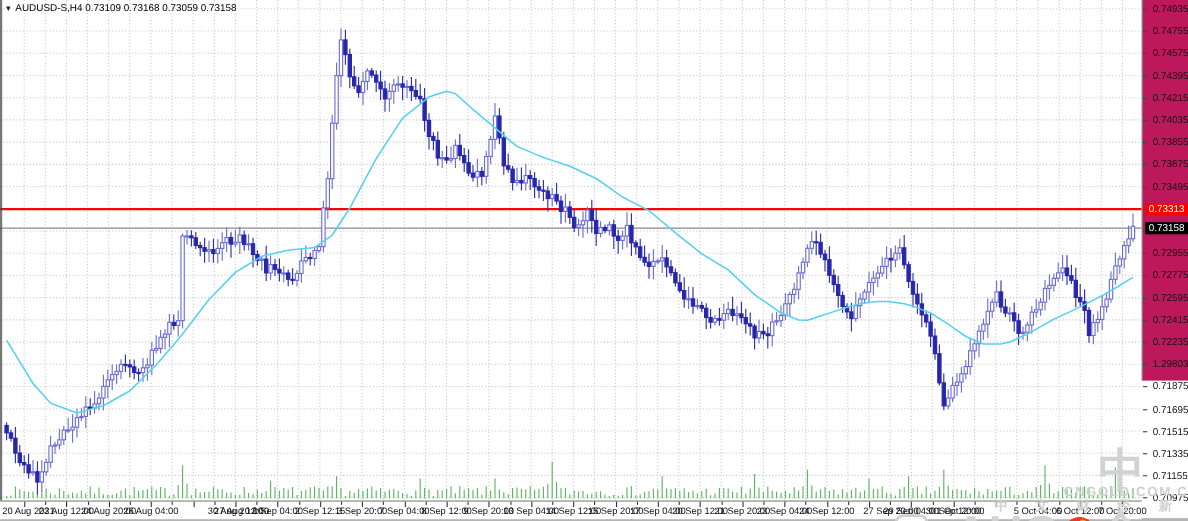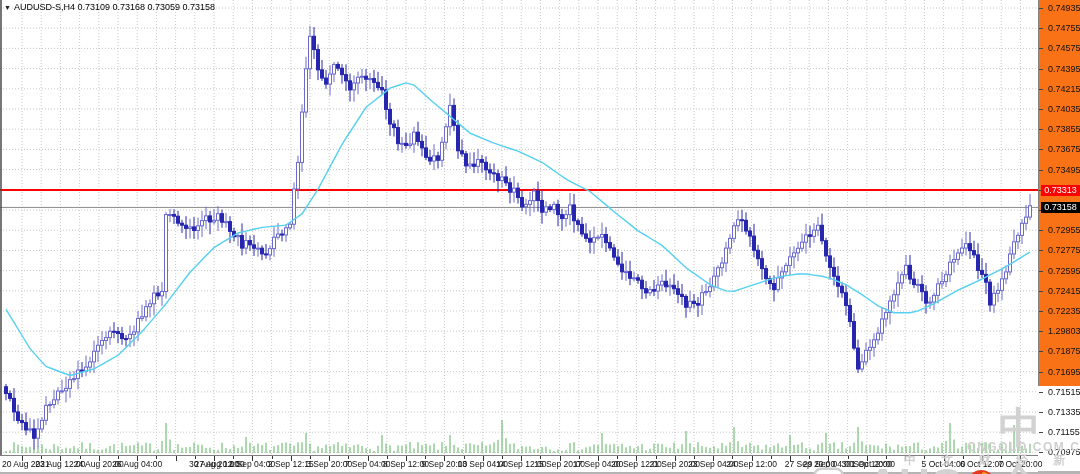--- a/index.html
+++ b/index.html
@@ -3,21 +3,21 @@
 <meta charset="utf-8">
 <style>
   html,body{margin:0;padding:0;background:#fff;width:1080px;height:474px;overflow:hidden;
     font-family:"Liberation Sans",sans-serif;}
   #app{position:relative;width:1080px;height:474px;background:#fff;}
   .chart-area{position:absolute;left:0;top:0;width:1038px;height:455px;background:#fff;}
   #plot{position:absolute;left:0;top:0;}
   .left-edge{position:absolute;left:0;top:0;width:2px;height:471px;background:#4a4a4a;opacity:.75;}
   .chart-title{position:absolute;left:4px;top:2px;font-size:9px;color:#000;white-space:nowrap;z-index:6;}
   .chart-title .tri{font-size:7px;color:#222;margin-right:3px;}
-  .y-axis{position:absolute;left:1038px;top:0;width:42px;height:386px;background:#f97316;border-left:1px solid #808080;}
+  .y-axis{position:absolute;left:1038px;top:0;width:42px;height:346px;background:#be185d;border-left:1px solid #808080;}
   .ylab{position:absolute;left:9px;font-size:9px;color:#111;white-space:nowrap;}
   .ytick{position:absolute;left:0;width:4px;height:1px;background:#444;}
   .price-flag{position:absolute;left:2px;width:39px;height:11px;font-size:9px;line-height:11px;
     text-align:center;color:#fff;z-index:8;}
   .x-axis{position:absolute;left:0;top:455px;width:1038px;height:16px;background:#fff;border-top:1px solid #808080;z-index:4;}
   .xlab{position:absolute;top:3px;font-size:8.5px;color:#111;white-space:nowrap;transform:translateX(-50%);}
   .xtick{position:absolute;top:0;width:1px;background:#333;}
   .bottom-strip{position:absolute;left:0;top:471px;width:1080px;height:3px;background:#b4b4b4;}
   .watermark{position:absolute;left:812px;top:398px;width:268px;height:70px;z-index:5;pointer-events:none;}
   .wm-row{position:absolute;left:0;top:2px;display:flex;align-items:center;}

